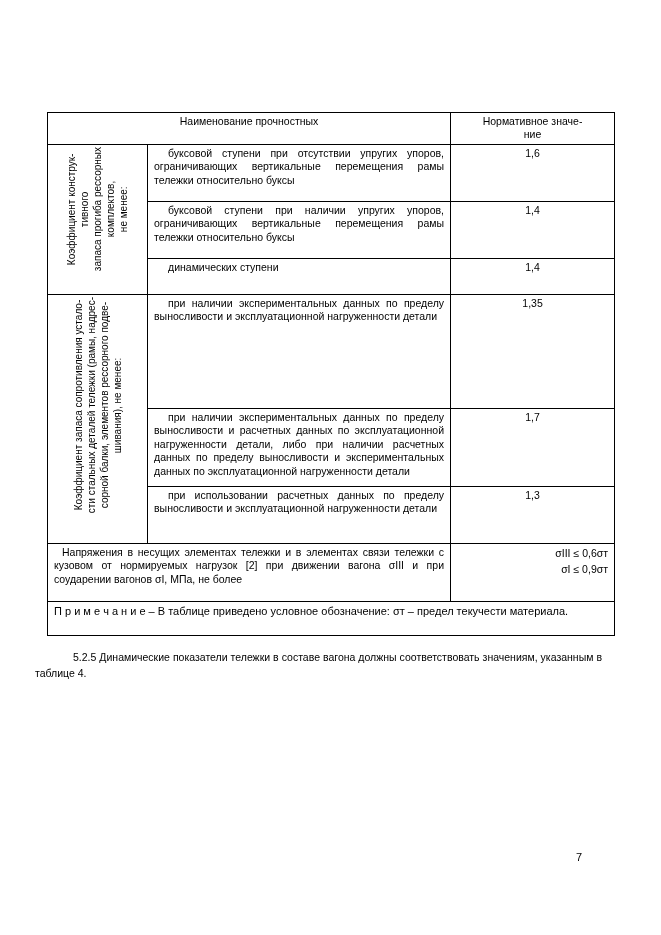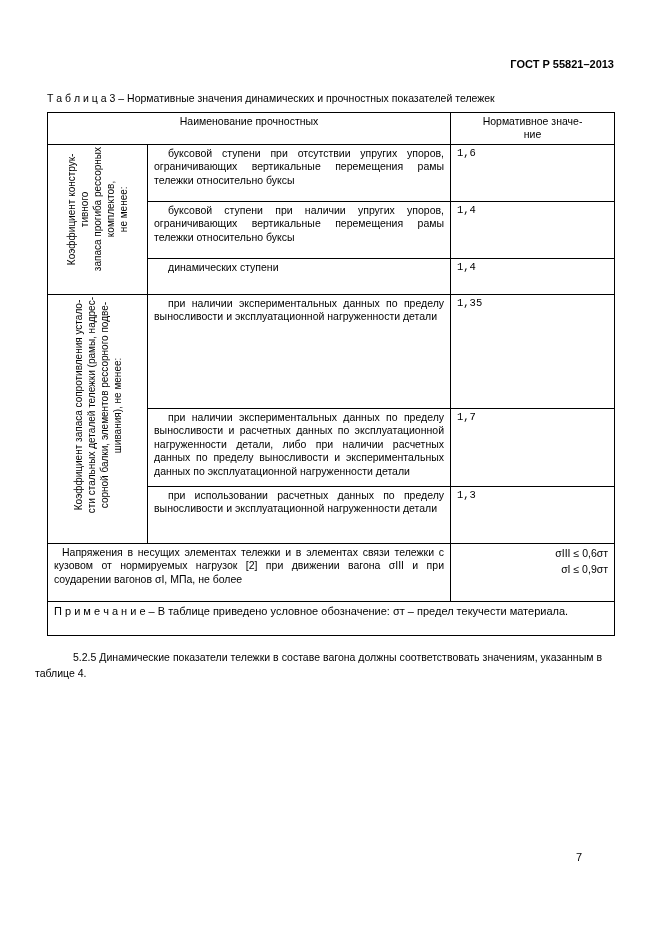--- a/index.html
+++ b/index.html
@@ -31,21 +31,21 @@
   td.vcell { vertical-align:middle; text-align:center; padding:2px; }
   .vlabel {
     display:inline-block; writing-mode:vertical-rl; transform:rotate(180deg);
     font-size:10px; line-height:13px;
   }
   .vlabel div { text-align:center; white-space:nowrap; }
   td.desc {
     text-align:justify; text-indent:14px; padding:3px 8px 3px 7px;
   }
   td.val {
-    vertical-align:bottom; padding-bottom:3px;font-family:Liberation Mono, monospace;
+    text-align:center; vertical-align:bottom; padding-bottom:3px;
   }
   td.stress {
     text-align:justify; text-indent:8px; padding:3px 8px 3px 6px;
   }
   td.sval {
     text-align:right; vertical-align:middle; line-height:1.5;
   }
   td.note-cell {
     font-size:11px; padding:3px 6px 16px 6px; vertical-align:top;
   }
@@ -56,23 +56,21 @@
   .page-number {
     position:absolute; top:851px; left:47px; width:535px;
     text-align:right; font-size:11px;
   }
 </style>
 </head>
 <body>
 
 <div class="page">
 
-  <div class="doc-header">ГОСТ Р 55821–2013</div>
 
-  <div class="table-caption">Т а б л и ц а 3 – Нормативные значения динамических и прочностных показателей тележек</div>
 
   <table class="gost">
     <colgroup>
       <col style="width:100px">
       <col style="width:303px">
       <col style="width:164px">
     </colgroup>
     <tbody>
       <tr style="height:28px">
         <th class="head" colspan="2">Наименование прочностных</th>

